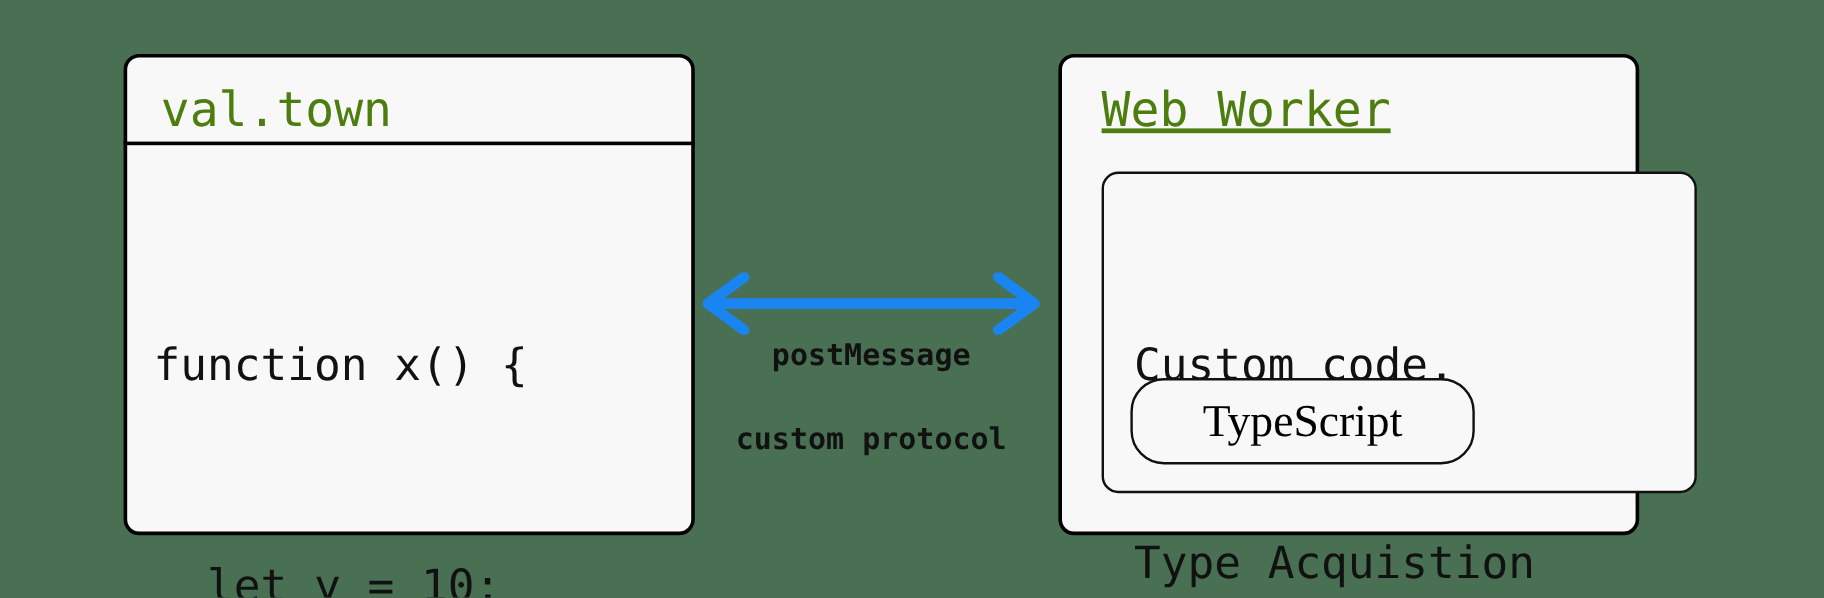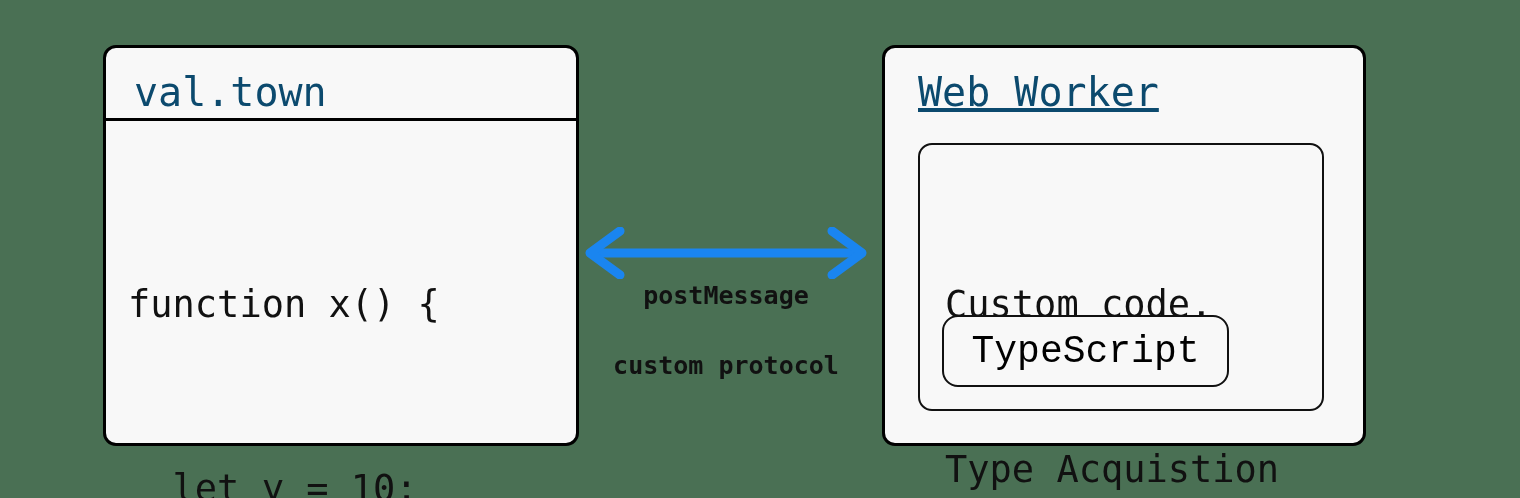--- a/index.html
+++ b/index.html
@@ -30,21 +30,21 @@
     border: 3px solid #000000;
     border-radius: 13px;
   }
 
   .node-title {
     position: absolute;
     font-family: "DejaVu Sans Mono", "Liberation Mono", monospace;
     font-size: 40px;
     font-weight: 400;
     line-height: 1;
-    color: #0c4a6e;
+    color: #4d7c0f;
     white-space: pre;
   }
 
   
   #valtown-box {
     left: 103px;
     top: 45px;
     width: 476px;
     height: 401px;
   }
@@ -74,25 +74,25 @@
     white-space: pre;
   }
 
   .code-line { position: relative; height: 55px; margin-top: 19px; }
 
   
   .badge {
     position: absolute;
     background: #f8f8f8;
     border: 2.5px solid #111111;
-    border-radius: 16px;
+    border-radius: 28px;
     display: flex;
     align-items: center;
     justify-content: center;
-    font-family: Liberation Mono, monospace;
+    font-family: Liberation Serif, serif;
     color: #000000;
     white-space: pre;
   }
 
   #codemirror-badge {
     left: 117px;
     top: 322px;
     width: 338px;
     height: 62px;
     font-size: 38px;
@@ -109,21 +109,21 @@
   #webworker-title {
     left: 33px;
     top: 24px;
     text-decoration: underline;
   }
 
   #worker-inner-box {
     position: absolute;
     left: 33px;
     top: 95px;
-    width: 406px;
+    width: 496px;
     height: 268px;
     background: #f8f8f8;
     border: 2.5px solid #111111;
     border-radius: 14px;
     padding-left: 32px;
   }
 
   #worker-inner-text {
     position: absolute;
     left: 25px;

